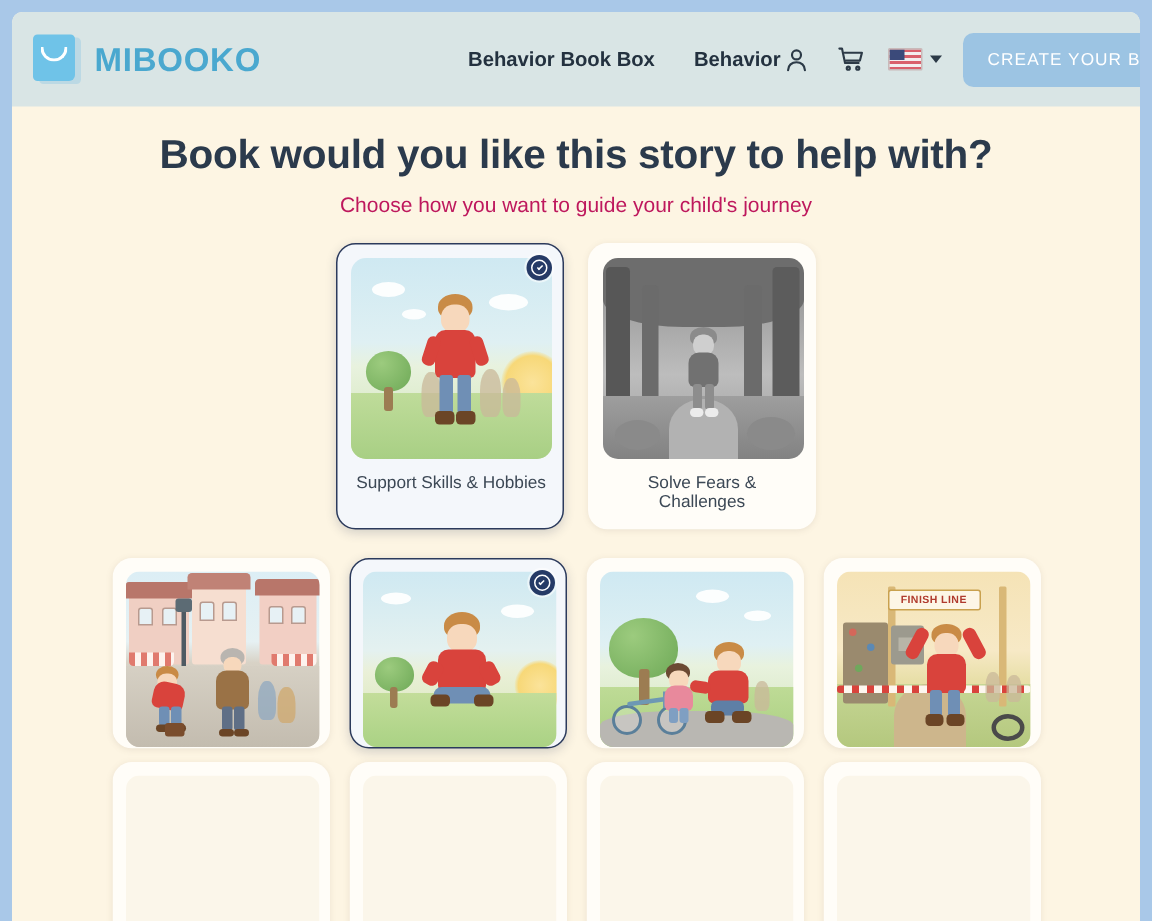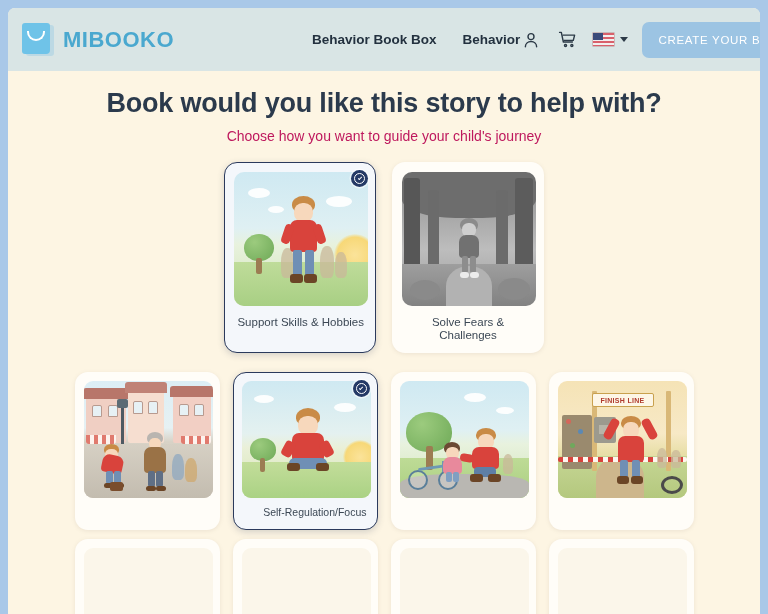--- a/index.html
+++ b/index.html
@@ -571,21 +571,20 @@
                 <div class="face" style="left:15px;top:8px;width:20px;height:19px;"></div>
                 <div class="body" style="left:9px;top:25px;width:32px;height:28px;"></div>
                 <div class="arm" style="left:0px;top:33px;width:11px;height:16px;transform:rotate(28deg);"></div>
                 <div class="arm" style="left:38px;top:33px;width:11px;height:16px;transform:rotate(-28deg);"></div>
                 <div class="legs" style="left:6px;top:50px;width:38px;height:11px;background:#6f8fb5;border-radius:7px;"></div>
                 <div class="shoe" style="left:4px;top:55px;width:13px;height:8px;"></div>
                 <div class="shoe" style="left:33px;top:55px;width:13px;height:8px;"></div>
               </div>
             </div>
           </div>
-          <div class="cap">Self-Regulation/Focus</div>
         </div>
 
         <div class="card skill-card">
           <div class="thumb">
             <div class="scene sky-green">
               <div class="cloud" style="left:64px;top:12px;width:22px;height:9px;"></div>
               <div class="cloud" style="left:96px;top:26px;width:18px;height:7px;"></div>
               <div class="ground" style="height:40px;background:linear-gradient(to bottom,#bedb96,#a9cf80);"></div>
               <div style="position:absolute;left:0;right:0;bottom:0;height:24px;background:#b9b7b2;border-radius:40% 40% 0 0;"></div>
               <div class="tree" style="left:6px;bottom:28px;width:46px;height:58px;">

